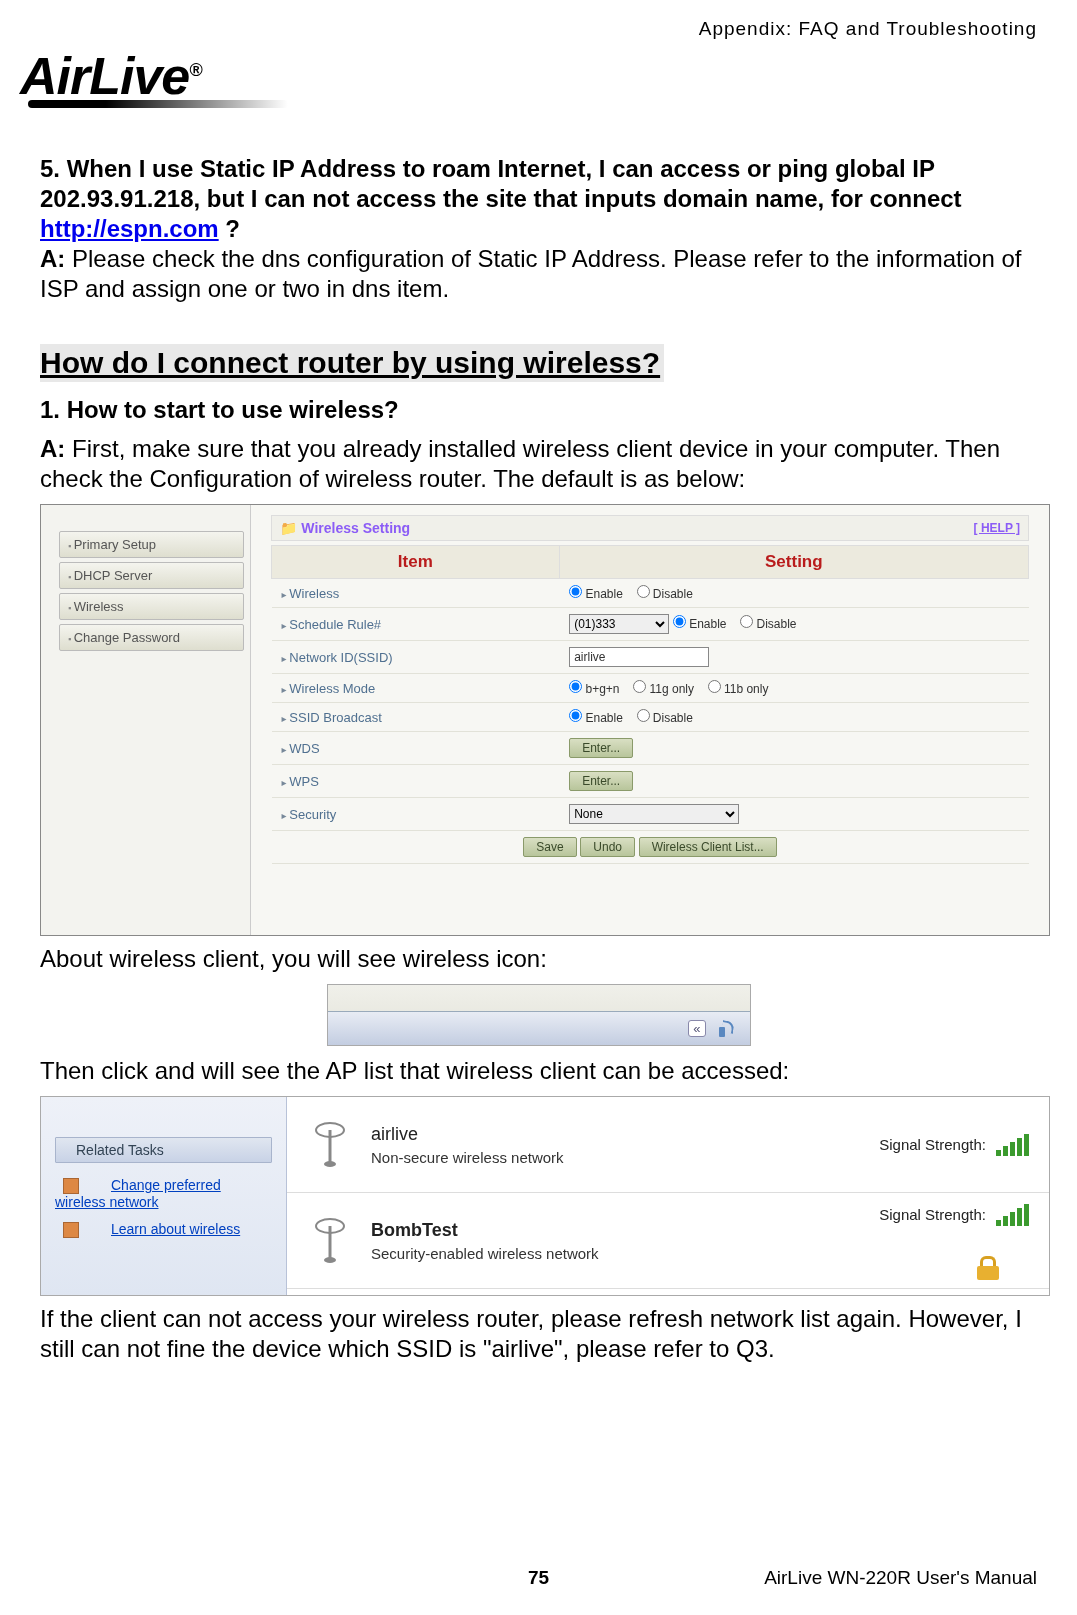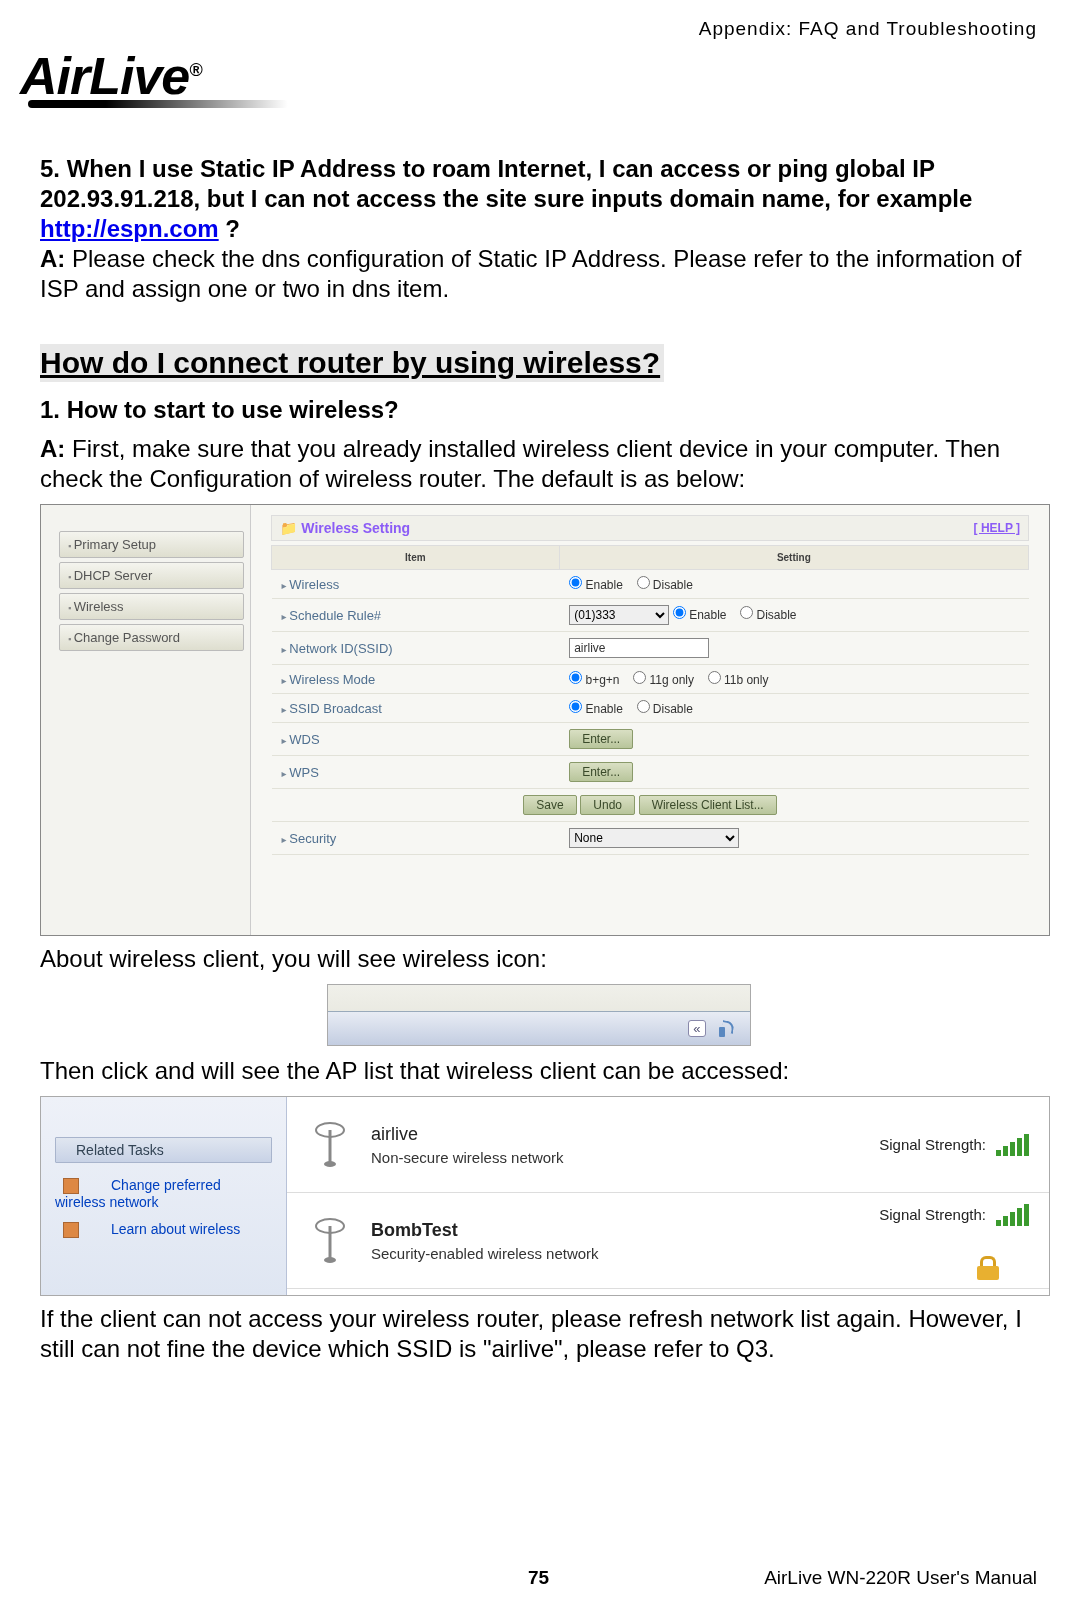--- a/index.html
+++ b/index.html
@@ -95,22 +95,22 @@
     color: #8b5cf6;
     font-weight: bold;
   }
   .panel-title-bar .help { font-size: 12px; text-decoration: underline; }
   .cfg-table { width: 100%; border-collapse: collapse; margin-top: 4px; }
   .cfg-table th {
     background: #eceade;
     border: 1px solid #ddd;
     padding: 6px;
     font-weight: bold;
-    color: #404040;
-    font-size: 10px;
+    color: #b91c1c;
+    font-size: 17px;
   }
   .cfg-table td {
     border-bottom: 1px solid #e2e2d8;
     padding: 6px 10px;
     color: #507090;
     font-size: 13px;
     vertical-align: middle;
   }
   .cfg-table td:first-child { width: 38%; }
   .tri::before { content: "▸ "; color: #789; font-size: 10px; }
@@ -214,21 +214,21 @@
   }
   .ap-side-head {
     background: linear-gradient(#e0e6f0,#c8d2e6);
     border: 1px solid #a8b4cc;
     border-radius: 1px;
     padding: 4px 20px;
     color: #345;
     margin-bottom: 14px;
     font-size: 14px;
   }
-  .ap-link { color: #0040c0; display: block; margin: 6px 0 0 28px; line-height: 1.2; font-size: 14px; }
+  .ap-link { color: #0040c0; text-decoration: underline; display: block; margin: 6px 0 0 28px; line-height: 1.2; font-size: 14px; }
   .ap-link-icon {
     display: inline-block;
     width: 16px; height: 16px;
     background: #d84; border: 1px solid #a63;
     margin-left: 8px; vertical-align: middle;
     margin-right: 4px;
   }
   .ap-list { flex: 1; }
   .ap-row {
     display: flex;
@@ -286,21 +286,21 @@
 <div class="logo-wrap">
   <span class="logo-text">
     <span>AirLive</span><span class="logo-reg">®</span>
   </span>
   <div class="logo-swoosh"></div>
 </div>
 
 
 <div class="q5-title">
   <span>5. When I use Static IP Address to roam Internet, I can access or ping global IP</span><br>
-  <span>202.93.91.218, but I can not access the site sure inputs domain name, for example</span><br>
+  <span>202.93.91.218, but I can not access the site that inputs domain name, for connect</span><br>
   <a class="link">http://espn.com</a><span> ?</span>
 </div>
 <div class="body-text">
   <span class="bold">A:</span><span> Please check the dns configuration of Static IP Address. Please refer to the information of ISP and assign one or two in dns item.</span>
 </div>
 
 <div class="section-heading">How do I connect router by using wireless?</div>
 
 <div class="sub-q">1. How to start to use wireless?</div>
 <div class="body-text">
@@ -362,30 +362,30 @@
       </tr>
       <tr>
         <td class="tri">WDS</td>
         <td><button class="btn">Enter...</button></td>
       </tr>
       <tr>
         <td class="tri">WPS</td>
         <td><button class="btn">Enter...</button></td>
       </tr>
       <tr>
+        <td class="tri">Security</td>
+        <td><select class="sel" style="width:170px"><option>None</option></select></td>
+      </tr>
+      <tr>
             <td colspan="2" class="btn-row">
         <button class="btn">Save</button>
         <button class="btn">Undo</button>
         <button class="btn">Wireless Client List...</button>
       </td>
           </tr>
-      <tr>
-        <td class="tri">Security</td>
-        <td><select class="sel" style="width:170px"><option>None</option></select></td>
-      </tr>
     </tbody>
       </table>
   </div>
 </div>
 
 <div class="caption">About wireless client, you will see wireless icon:</div>
 
 <div class="tray-shot">
   <div class="tray-bar">
     <span class="tray-chevron">«</span>

